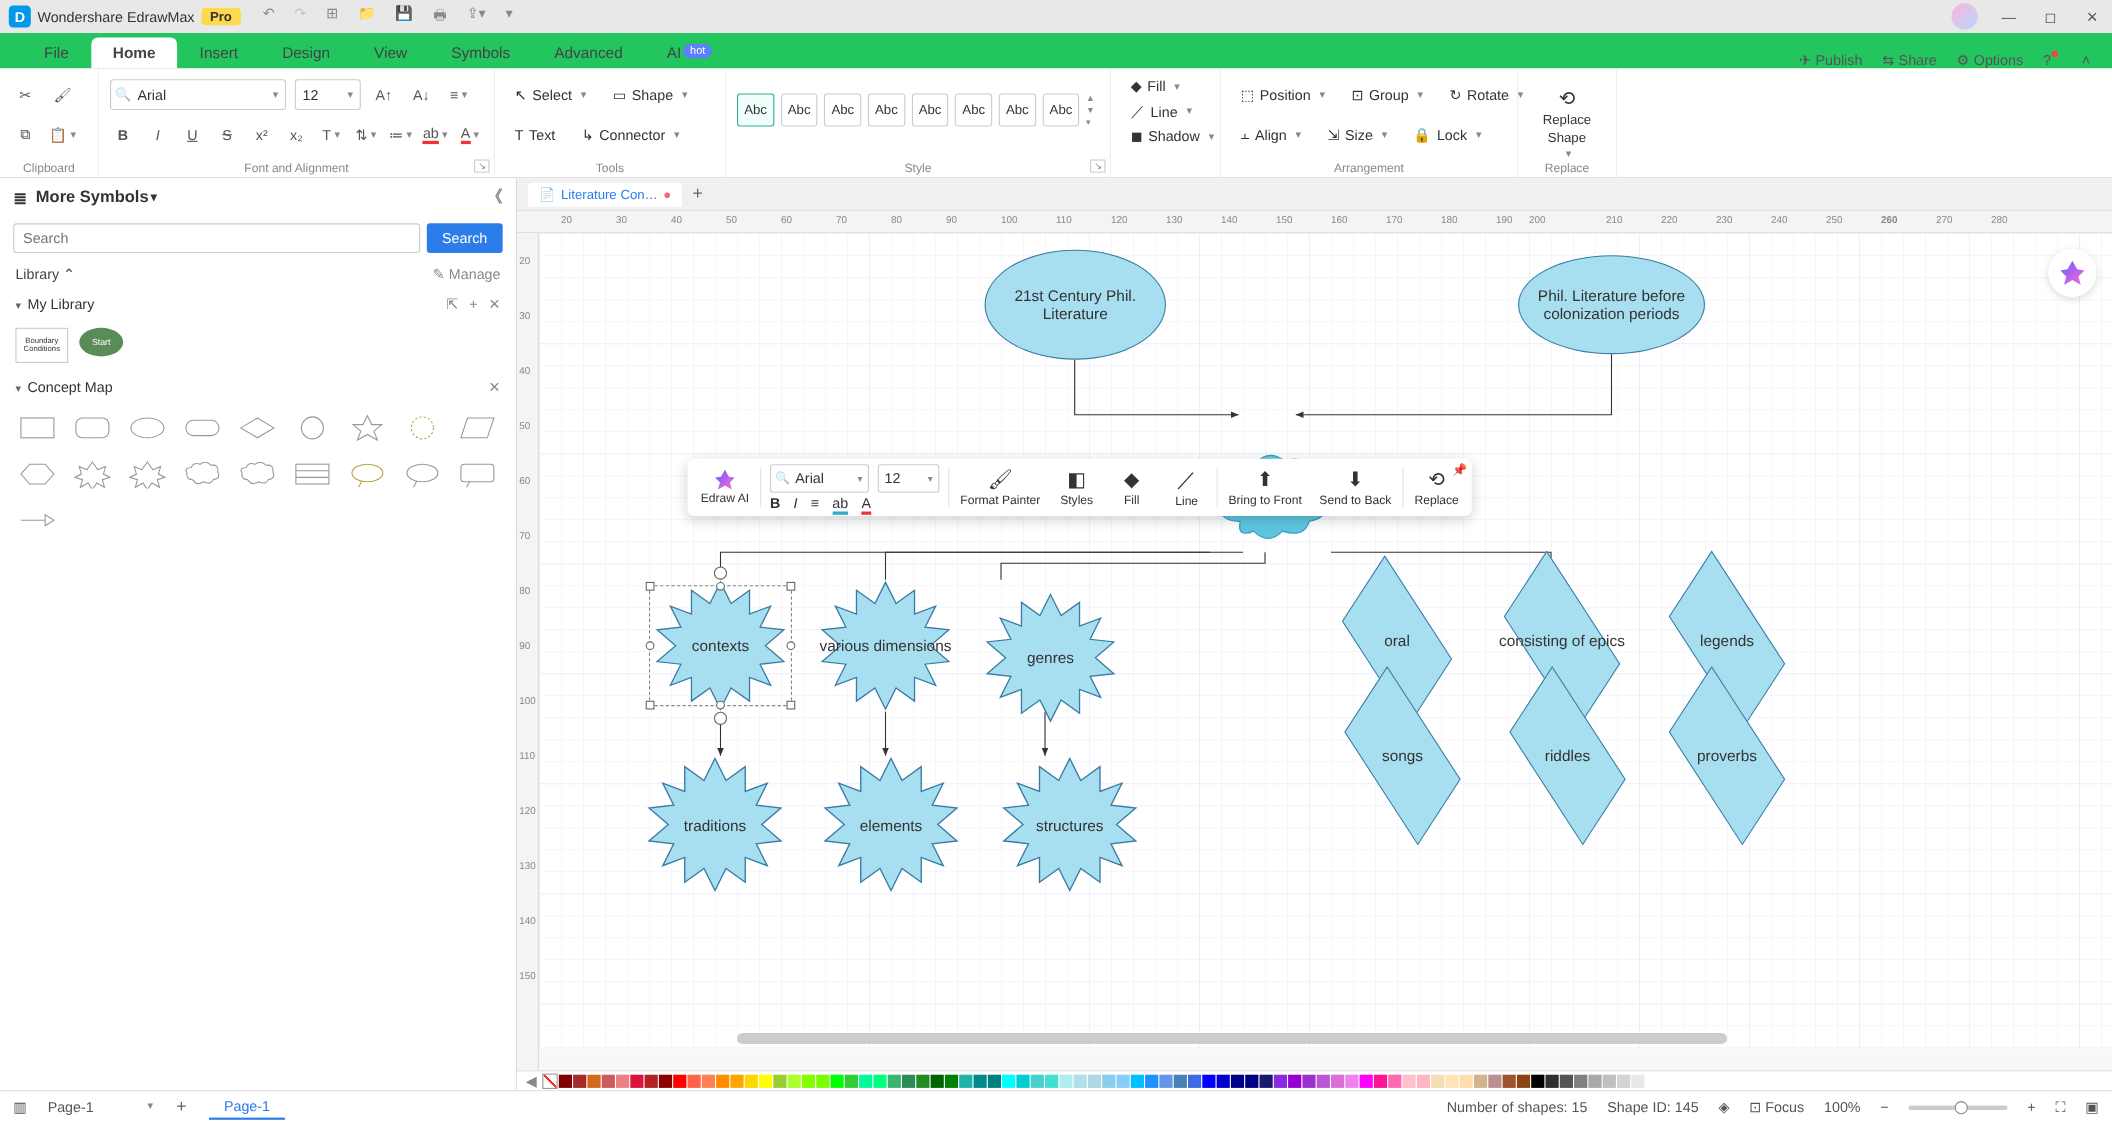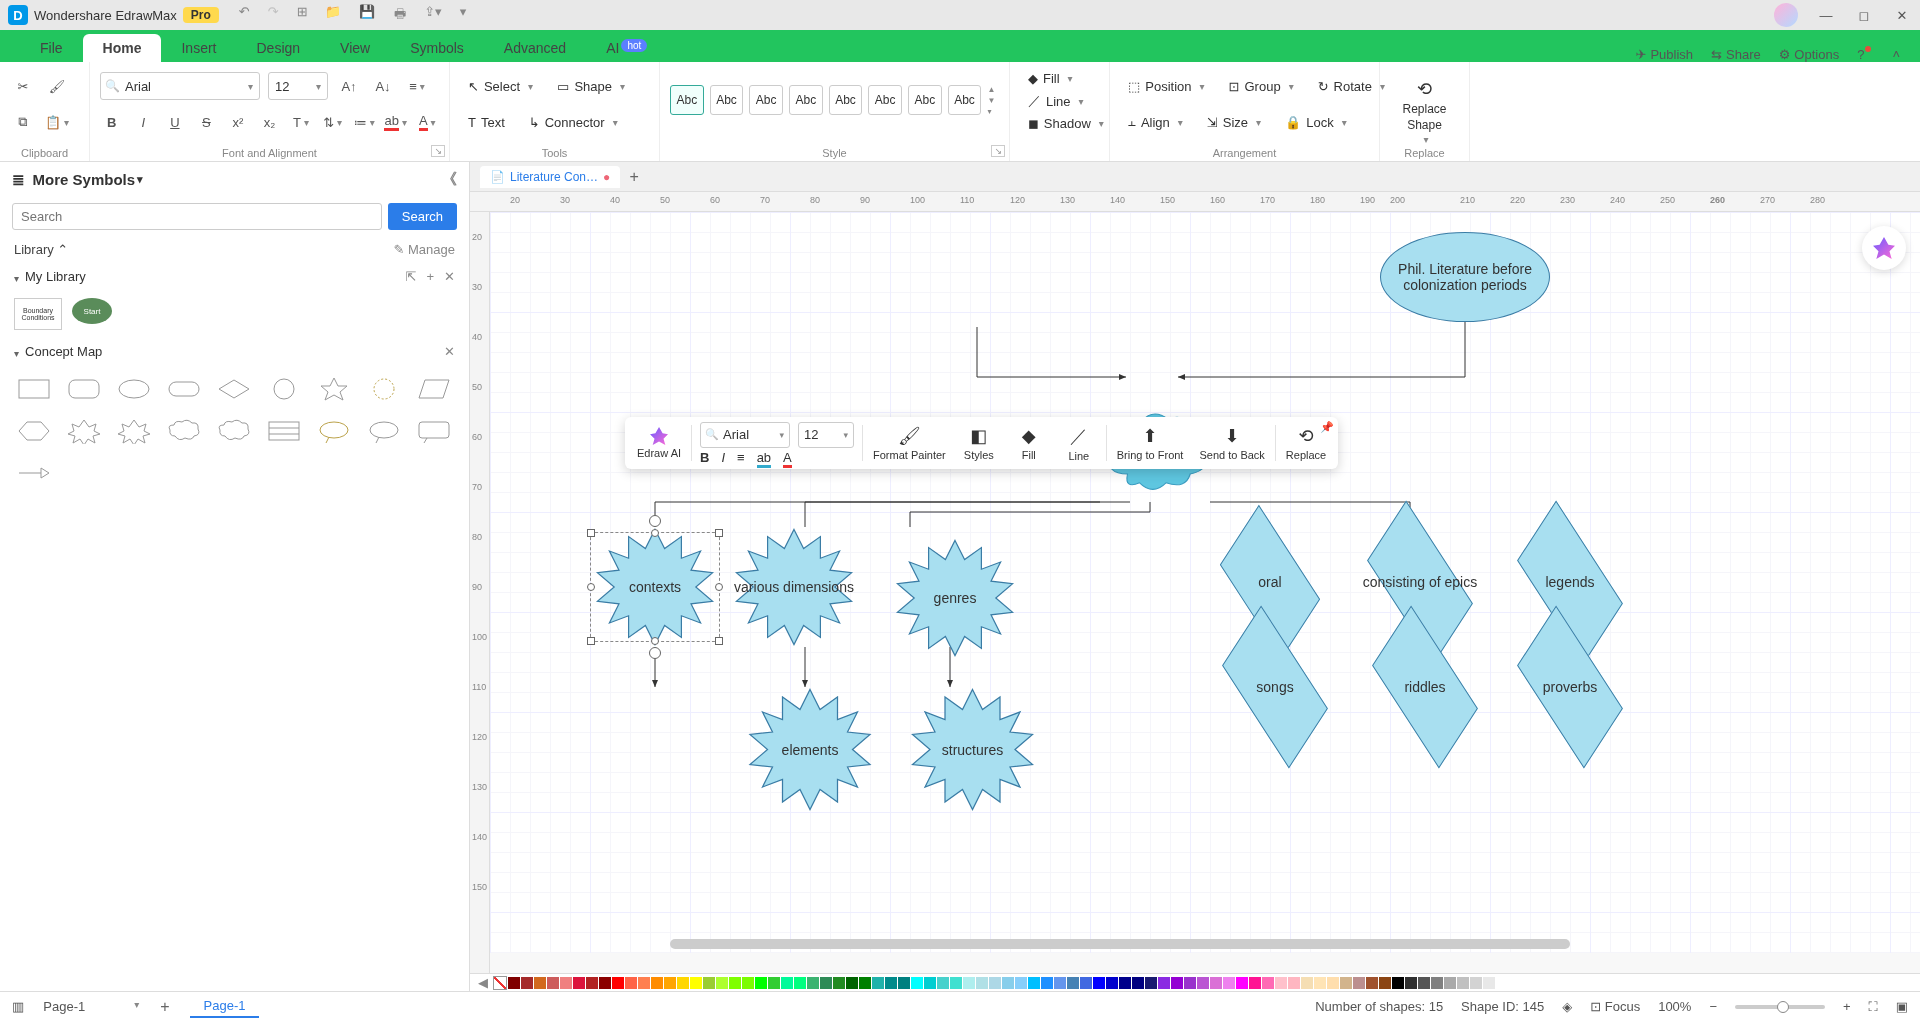--- a/index.html
+++ b/index.html
@@ -484,20 +484,23 @@
           <span style="top: 370px;">90</span>
           <span style="top: 420px;">100</span>
           <span style="top: 470px;">110</span>
           <span style="top: 520px;">120</span>
           <span style="top: 570px;">130</span>
           <span style="top: 620px;">140</span>
           <span style="top: 670px;">150</span>
         </div>
       <div class="canvas">
 
+        <div class="oval" style="left:405px;top:15px;width:165px;height:100px">
+            <span>21st Century Phil. Literature</span>
+          </div>
         <div class="oval" style="left:890px;top:20px;width:170px;height:90px">
             <span>Phil. Literature before colonization periods</span>
           </div>
 
         <div class="cloud" style="left:610px;top:195px;width:110px;height:90px">
           <svg viewBox="0 0 100 80">
               <path d="M25 60 Q5 60 8 42 Q0 28 18 26 Q18 8 38 12 Q48 0 62 10 Q80 4 82 22 Q98 22 94 40 Q102 56 82 60 Q78 74 60 68 Q48 80 36 68 Q22 74 25 60 Z" fill="#5ec6e0" stroke="#3a9cc0"></path>
             </svg>
         </div>
 
@@ -517,33 +520,39 @@
           <path d="M315 435 V475" stroke="#333" fill="none" marker-end="url(#arr)"></path>
           <path d="M460 435 V475" stroke="#333" fill="none" marker-end="url(#arr)"></path>
         </svg>
 
         <div class="burst" style="left:95px;top:315px;width:140px;height:120px">
           <svg viewBox="0 0 100 100">
               <polygon points="50,2 58,18 72,8 72,26 88,20 80,36 98,38 84,50 98,62 80,64 88,80 72,74 72,92 58,82 50,98 42,82 28,92 28,74 12,80 20,64 2,62 16,50 2,38 20,36 12,20 28,26 28,8 42,18" fill="#a8dff0" stroke="#3a7ca5"></polygon>
             </svg>
           <span class="burst-txt">contexts</span>
         </div>
-        <div class="burst" style="left:234px;top:315px;width:140px;height:120px">
+        <div class="burst" style="left:245px;top:315px;width:140px;height:120px">
           <svg viewBox="0 0 100 100">
               <polygon points="50,2 58,18 72,8 72,26 88,20 80,36 98,38 84,50 98,62 80,64 88,80 72,74 72,92 58,82 50,98 42,82 28,92 28,74 12,80 20,64 2,62 16,50 2,38 20,36 12,20 28,26 28,8 42,18" fill="#a8dff0" stroke="#3a7ca5"></polygon>
             </svg>
           <span class="burst-txt">various dimensions</span>
         </div>
         <div class="burst" style="left:395px;top:326px;width:140px;height:120px">
           <svg viewBox="0 0 100 100">
               <polygon points="50,2 58,18 72,8 72,26 88,20 80,36 98,38 84,50 98,62 80,64 88,80 72,74 72,92 58,82 50,98 42,82 28,92 28,74 12,80 20,64 2,62 16,50 2,38 20,36 12,20 28,26 28,8 42,18" fill="#a8dff0" stroke="#3a7ca5"></polygon>
             </svg>
           <span class="burst-txt">genres</span>
         </div>
 
+        <div class="burst" style="left:85px;top:475px;width:150px;height:125px">
+          <svg viewBox="0 0 100 100">
+              <polygon points="50,2 58,18 72,8 72,26 88,20 80,36 98,38 84,50 98,62 80,64 88,80 72,74 72,92 58,82 50,98 42,82 28,92 28,74 12,80 20,64 2,62 16,50 2,38 20,36 12,20 28,26 28,8 42,18" fill="#a8dff0" stroke="#3a7ca5"></polygon>
+            </svg>
+          <span class="burst-txt">traditions</span>
+        </div>
         <div class="burst" style="left:245px;top:475px;width:150px;height:125px">
           <svg viewBox="0 0 100 100">
               <polygon points="50,2 58,18 72,8 72,26 88,20 80,36 98,38 84,50 98,62 80,64 88,80 72,74 72,92 58,82 50,98 42,82 28,92 28,74 12,80 20,64 2,62 16,50 2,38 20,36 12,20 28,26 28,8 42,18" fill="#a8dff0" stroke="#3a7ca5"></polygon>
             </svg>
           <span class="burst-txt">elements</span>
         </div>
         <div class="burst" style="left:405px;top:475px;width:155px;height:125px">
           <svg viewBox="0 0 100 100">
               <polygon points="50,2 58,18 72,8 72,26 88,20 80,36 98,38 84,50 98,62 80,64 88,80 72,74 72,92 58,82 50,98 42,82 28,92 28,74 12,80 20,64 2,62 16,50 2,38 20,36 12,20 28,26 28,8 42,18" fill="#a8dff0" stroke="#3a7ca5"></polygon>
             </svg>

